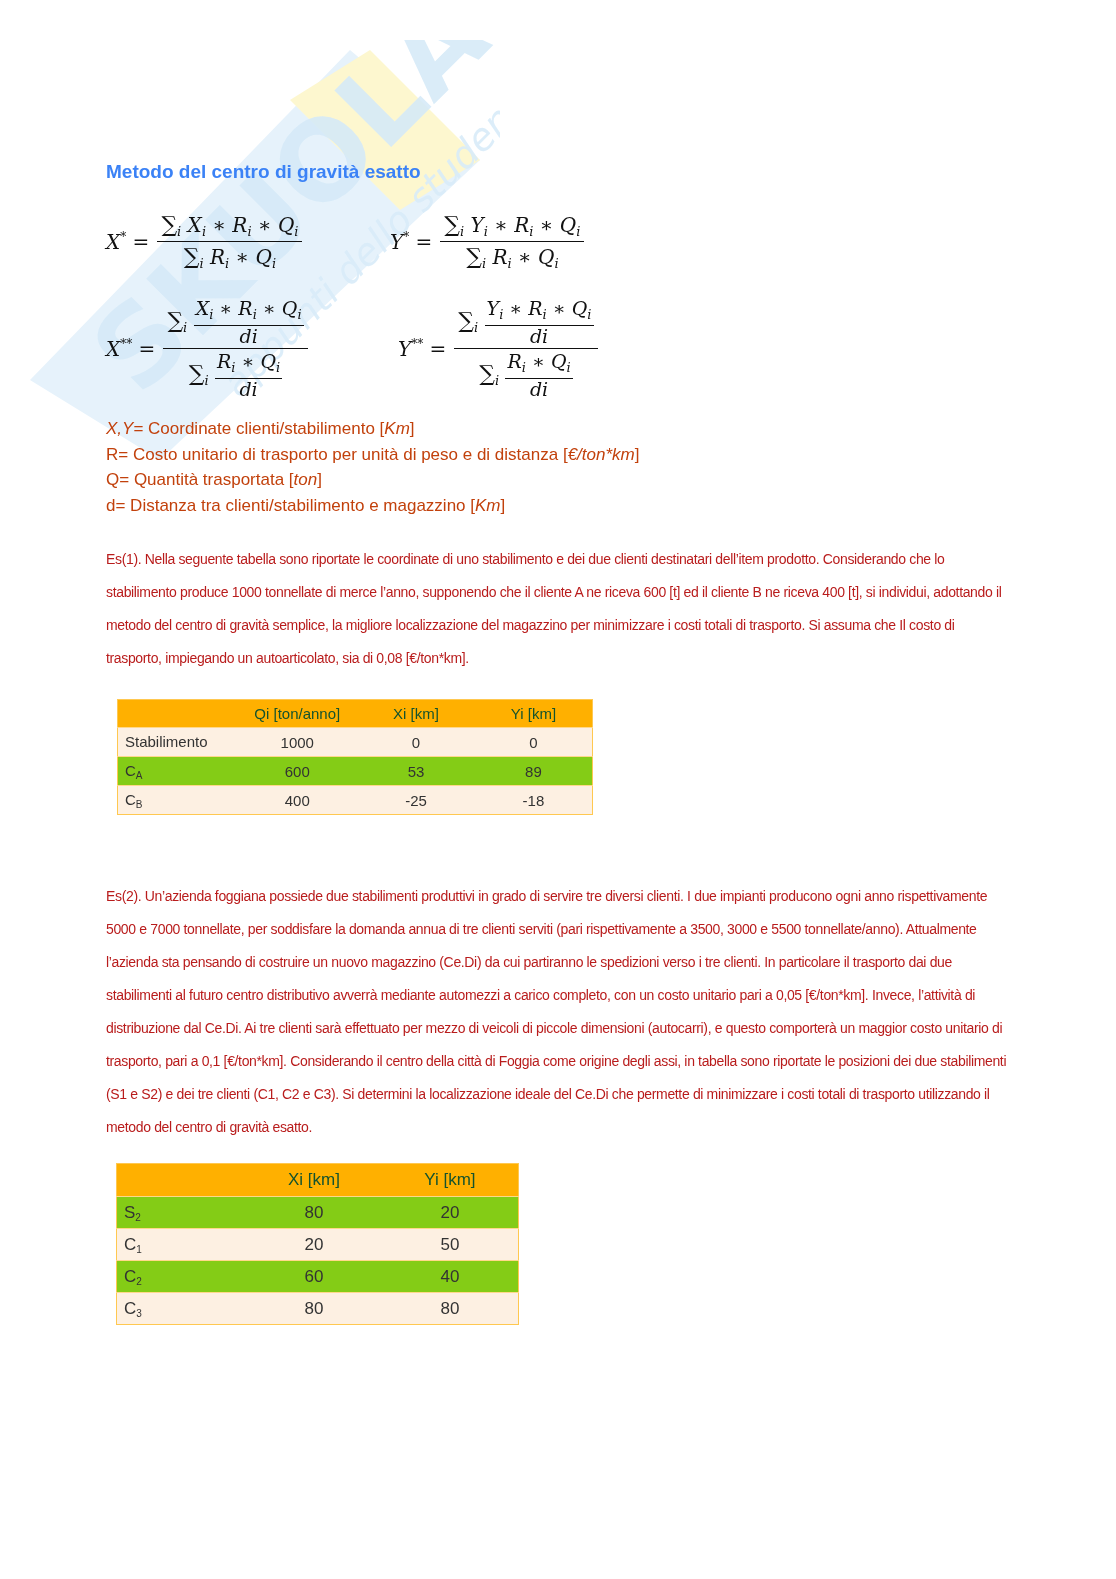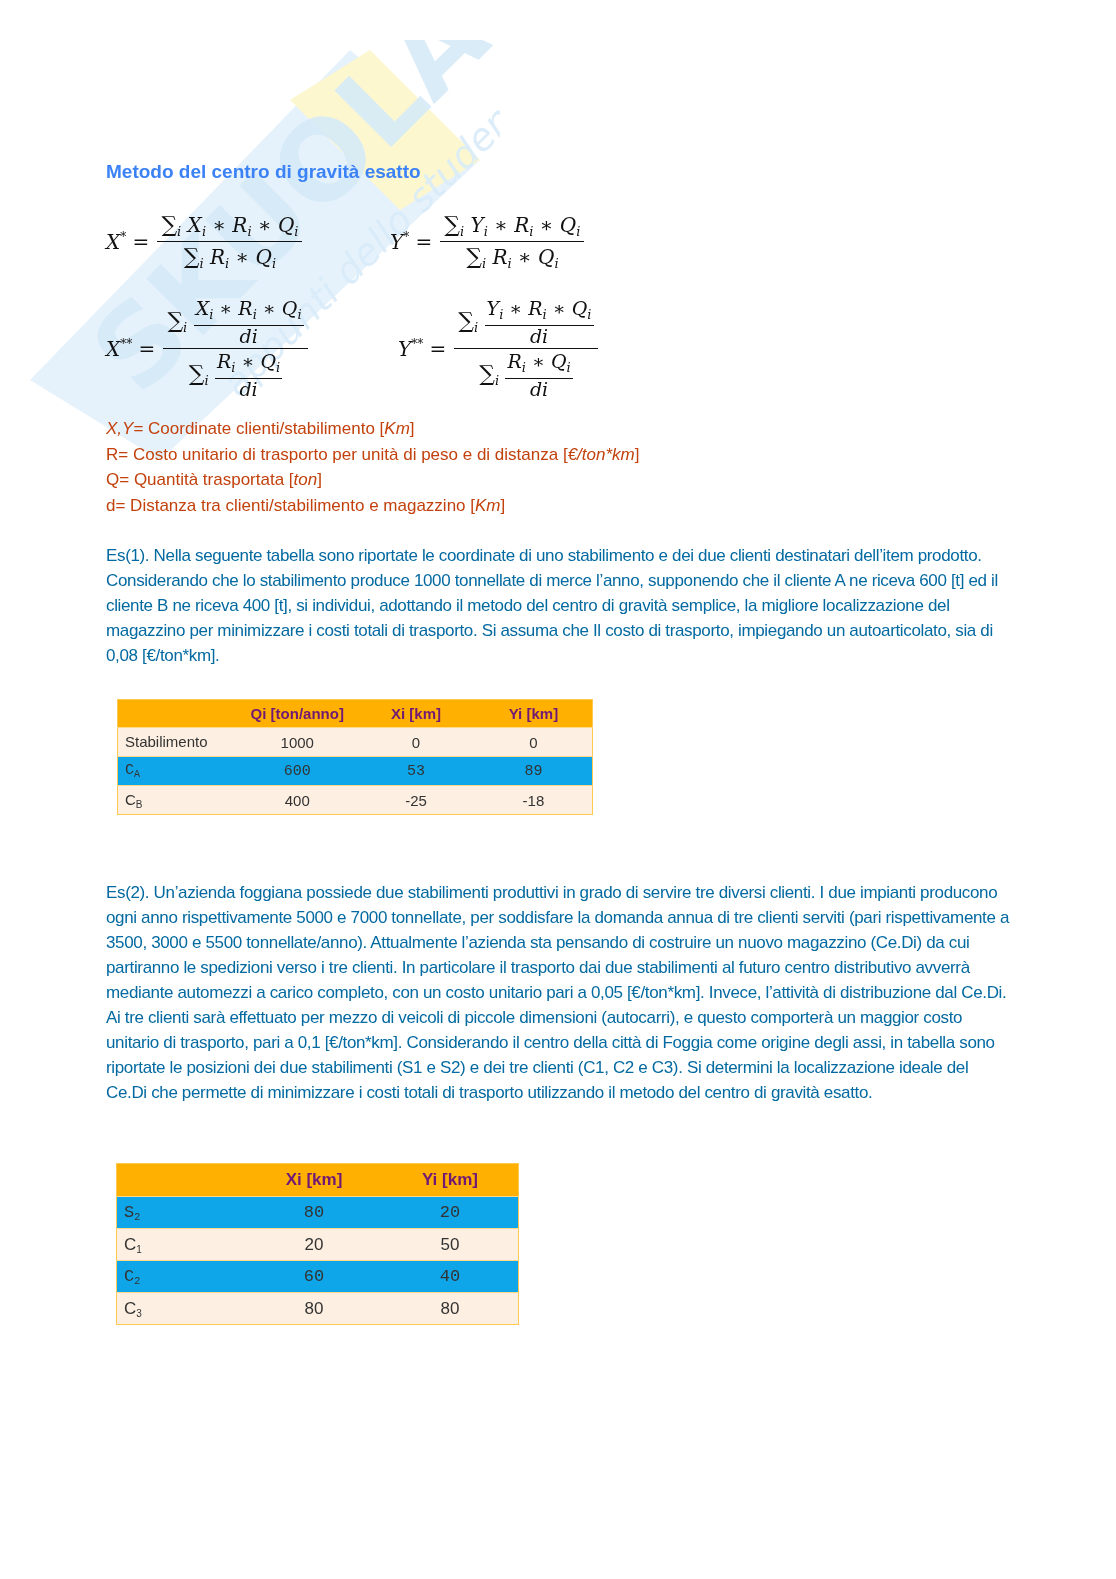--- a/index.html
+++ b/index.html
@@ -14,27 +14,27 @@
   .frac { display: inline-flex; flex-direction: column; align-items: center; }
   .frac .num { padding: 0 4px 2px 4px; border-bottom: 1.5px solid #111; }
   .frac .den { padding: 2px 4px 0 4px; }
   .sub { font-size: 13px; vertical-align: -4px; }
   .sup { font-size: 12px; vertical-align: 8px; }
   .sigma { font-style: normal; font-size: 22px; }
   .inner-frac { display: inline-flex; flex-direction: column; align-items: center; vertical-align: middle; font-size: 19px; line-height: 20px; }
   .inner-frac .n { border-bottom: 1.2px solid #111; padding: 0 2px; text-align: center; }
   .legend { position: absolute; top: 416px; left: 0; font-size: 17px; line-height: 25.5px; color: #c2410c; }
   .legend .it { font-style: italic; }
-  .para { position: absolute; left: 0; width: 905px; font-size: 17px; line-height: 25px; color: #0369a1; letter-spacing: -0.35px; }
+  .para { position: absolute; left: 0; width: 905px; font-size: 14px; line-height: 33px; color: #b91c1c; letter-spacing: -0.35px; }
   table.t { position: absolute; border-collapse: collapse; font-size: 15px; color: #333; }
-  table.t th { background: #ffb000; color: #701a75; font-weight: bold; height: 27px; padding: 0; }
+  table.t th { background: #ffb000; color: #14532d; font-weight: normal; height: 27px; padding: 0; }
   table.t td { height: 28px; padding: 0; border-top: 1.5px solid #ffd88a; text-align: center; }
   table.t td.first { text-align: left; padding-left: 7px; }
   table.t tr.cream td { background: #fdf0e2; margin-top: 45px; }
-  table.t tr.white td { background: #0ea5e9; font-family: Liberation Mono, monospace; }
+  table.t tr.white td { background: #84cc16; }
   table.t { border: 1.5px solid #ffc850; }
   .subs { font-size: 10px; vertical-align: -3px; }
 </style>
 </head>
 <body>
 
 <svg class="watermark" viewBox="0 0 480 420" xmlns="http://www.w3.org/2000/svg">
   <polygon points="10,340 330,10 460,120 140,420" fill="#e6f2fb"></polygon>
   <polygon points="270,60 350,10 460,120 380,170" fill="#fdf7cf"></polygon>
   <g transform="rotate(-45 240 210)" opacity="0.9">

